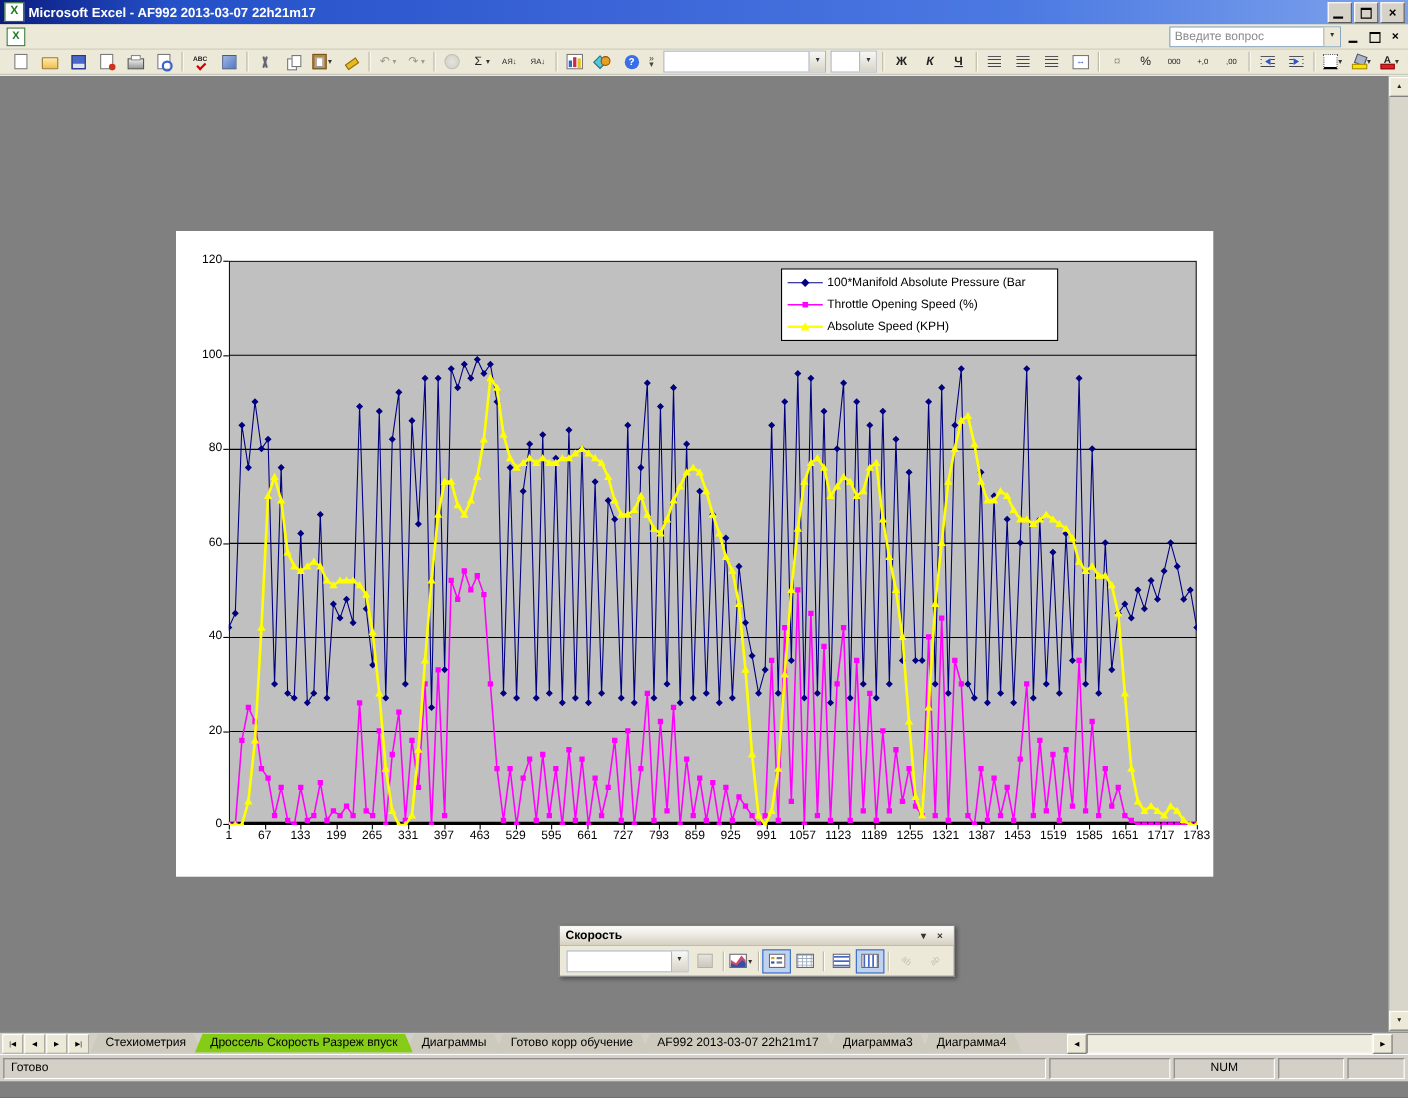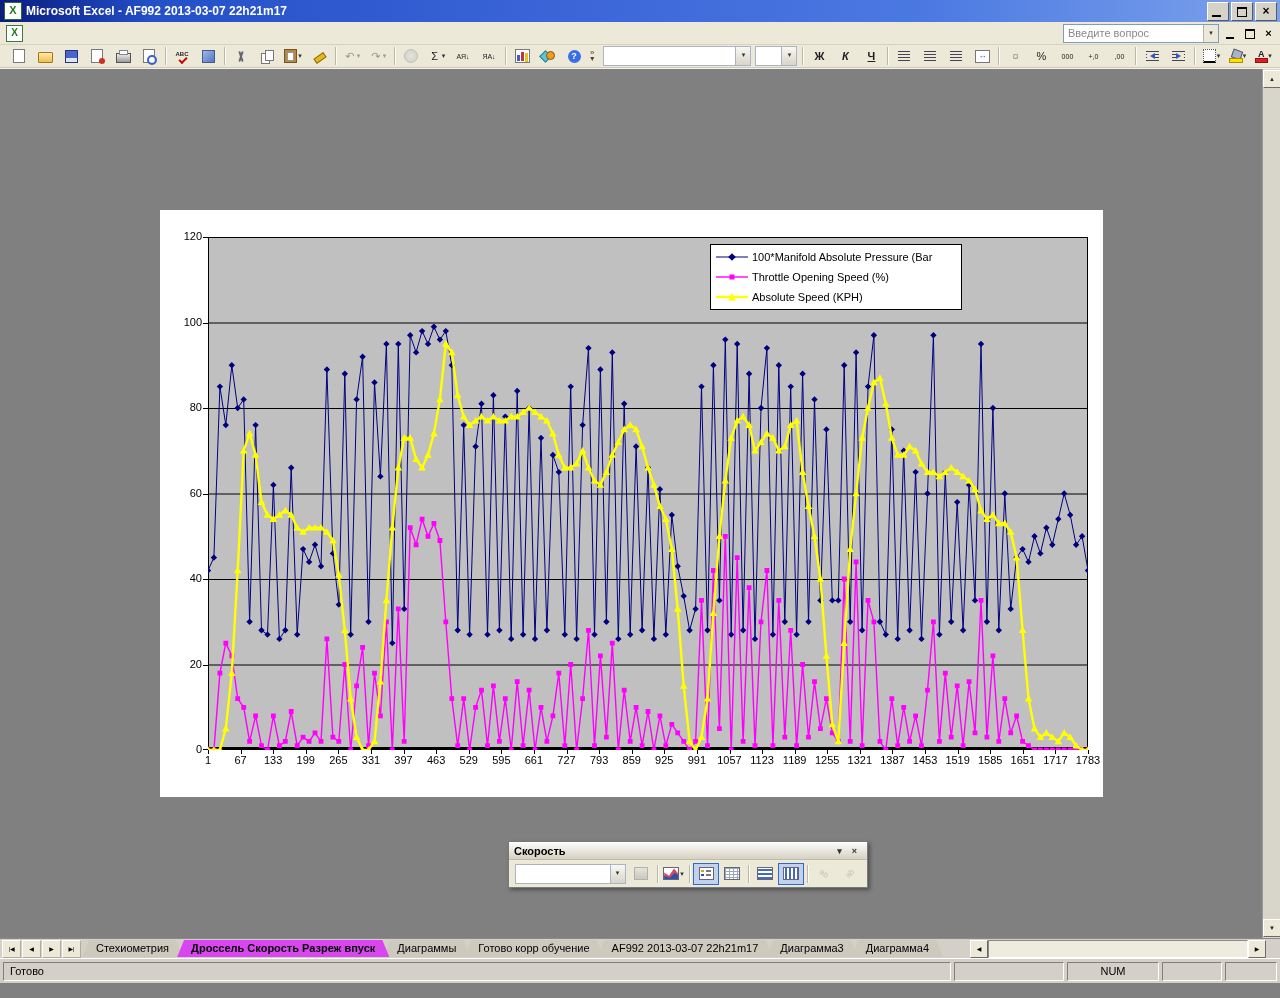--- a/index.html
+++ b/index.html
@@ -141,21 +141,21 @@
   .ctbtn-small{width:15px;height:13px;display:flex;align-items:center;justify-content:center;color:#333;font-size:9px}
   .ctbody{height:27px;display:flex;align-items:center;padding:0 4px}
 
   
   .tabsbar{height:19px;background:#d4d0c8;display:flex;align-items:center;border-top:1px solid #8a8a8a;padding-left:2px}
   .navb{width:17px;height:16px;display:flex;align-items:center;justify-content:center;font-size:6px;background:#ece9d8;
         border:1px solid;border-color:#fff #b0ac9c #b0ac9c #fff;margin-right:1px}
   .tabs{display:flex;align-items:flex-end;height:17px;margin-left:6px}
   .tab{height:17px;line-height:16px;padding:0 14px;background:#cdc9bd;clip-path:polygon(7px 0,calc(100% - 7px) 0,100% 100%,0 100%);
        margin-left:-6px;white-space:nowrap}
-  .tab.active{background:#d946ef;font-weight:bold;position:relative;z-index:2}
+  .tab.active{background:#84cc16;font-weight:normal;position:relative;z-index:2}
   .hscroll{display:flex;align-items:center;height:17px;margin-left:auto;flex:0 0 296px}
   .hbtn{width:16px;height:16px;background:#ece9d8;border:1px solid;border-color:#fff #6a6a6a #6a6a6a #fff;
         font-size:6px;display:flex;align-items:center;justify-content:center}
   .htrack{flex:1;height:16px;background:#eeebdf;border:1px solid;border-color:#888 #fff #fff #888}
   .tcorner{width:14px;height:17px}
 
   
   .statusbar{height:22px;background:#d4d0c8;display:flex;align-items:center;padding:1px 3px;gap:3px;border-top:1px solid #fff}
   .spanel{height:17px;border:1px solid;border-color:#808080 #fff #fff #808080;display:flex;align-items:center;padding:0 6px}
   .spanel.main{flex:1}

